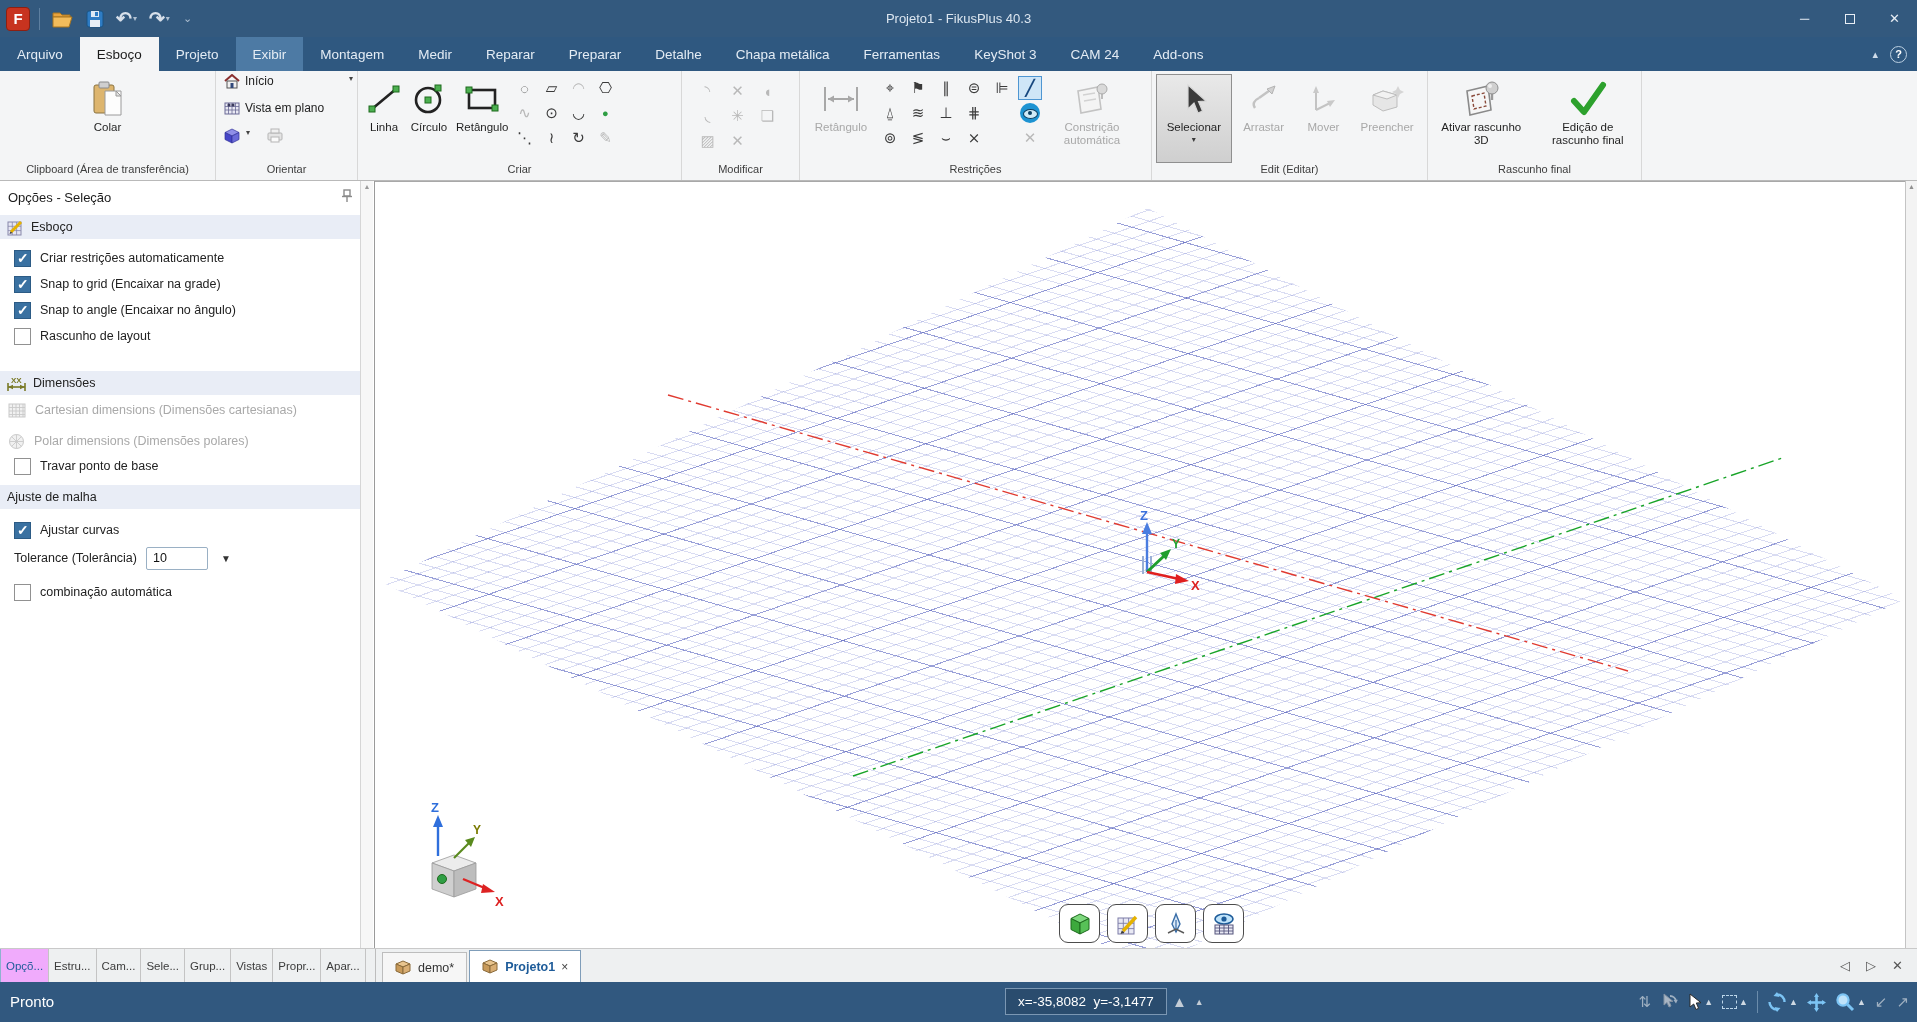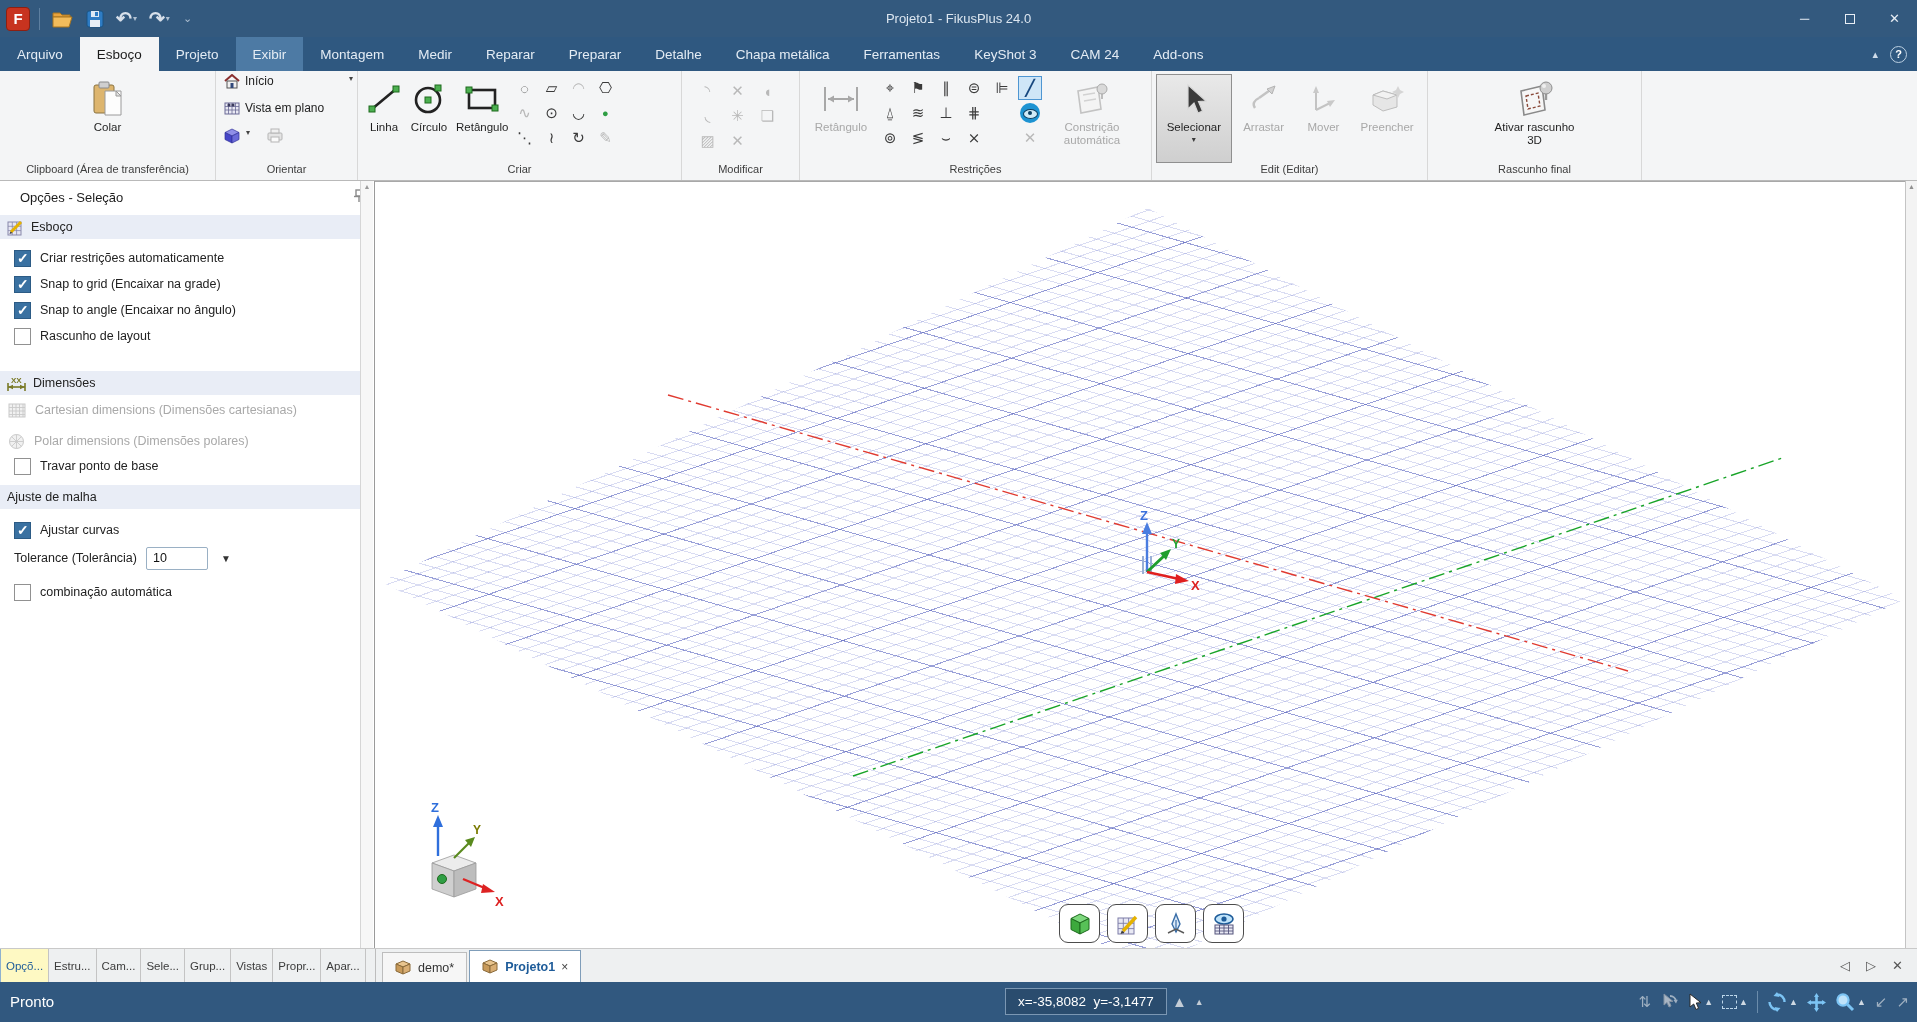--- a/index.html
+++ b/index.html
@@ -64,21 +64,21 @@
   .sicon.green { color:#2f9e44; font-size:11px; }
   .sicon.highlight { background:#cfe6f7; border:1px solid #4e96d2; color:#17477e; font-weight:bold; }
   .eye-btn { width:20px; height:20px; border-radius:50%; background:#1d93d2; position:relative; margin:2px; }
   .eye-btn::before { content:""; position:absolute; left:3px; top:6px; width:13px; height:8px; border:1.5px solid #0b3f63; border-radius:50%; background:#cfeaf7; }
   .eye-btn::after { content:""; position:absolute; left:8px; top:8px; width:4px; height:4px; background:#0b3f63; border-radius:50%; }
 
   
   .leftpanel { position:absolute; left:0; top:181px; width:375px; height:767px; background:#fff; border-right:1px solid #9a9a9a; }
   .lp-scroll { position:absolute; right:1px; top:0; bottom:0; width:13px; background:#f7f7f7; border-left:1px solid #d6d6d6; }
   .lp-scroll span { display:block; text-align:center; font-size:7px; color:#9a9a9a; padding:2px 0; }
-  .lp-header { position:absolute; left:12px; top:4px; width:360px; height:24px; display:flex; align-items:center; padding:0 8px; font-size:13px; color:#1c1c1c; }
+  .lp-header { position:absolute; left:0; top:4px; width:360px; height:24px; display:flex; align-items:center; padding:0 8px; font-size:13px; color:#1c1c1c; }
   .lp-pin { margin-left:auto; color:#8a8a8a; }
   .sectionbar { position:absolute; left:0; width:361px; height:24px; background:#e9edf6; display:flex; align-items:center; gap:7px; padding-left:7px; font-size:12.5px; color:#222; }
   .lp-row { position:absolute; left:14px; height:26px; display:flex; align-items:center; gap:9px; font-size:12.5px; color:#222; }
   .lp-row.disabled { color:#a9a9a9; left:8px; }
   .cb { width:17px; height:17px; border:1px solid #919191; background:#fff; position:relative; flex:none; }
   .cb.checked { background:#3a71a1; border-color:#2c5b85; }
   .cb.checked::after { content:"✓"; position:absolute; left:2px; top:-1px; color:#fff; font-size:14px; font-weight:bold; }
   .tol-input { width:62px; height:23px; border:1px solid #9ab0c4; border-radius:2px; font-size:12.5px; padding:0 6px; display:flex; align-items:center; background:#fff; color:#111; }
   .tol-dd { font-size:10px; color:#333; padding:0 4px; }
 
@@ -96,21 +96,21 @@
   .canvas-scrollbar { position:absolute; right:0; top:181px; width:12px; height:767px; background:#f3f3f3; border-left:1px solid #c4c4c4; }
   .canvas-scrollbar span { display:block; text-align:center; font-size:7px; color:#8f8f8f; padding:2px 0; }
 
   .viewbtns { position:absolute; left:684px; top:722px; display:flex; gap:7px; }
   .viewbtn { width:41px; height:39px; background:#fff; border:1.6px solid #4c4c4c; border-radius:9px; display:flex; align-items:center; justify-content:center; }
 
   
   .tabrow { position:absolute; left:0; top:948px; width:100%; height:34px; background:#eef0f1; border-top:1px solid #c9c9c9; display:flex; align-items:stretch; }
   .paneltabs { width:376px; display:flex; align-items:stretch; border-right:1px solid #bdbdbd; }
   .ptab { display:flex; align-items:center; padding:0 5px; font-size:11.5px; color:#3c3c3c; border-right:1px solid #c4c4c4; white-space:nowrap; }
-  .ptab.active { color:#1d5b99; background:#fef9c3; border-left:1px solid #8fb2cf; }
+  .ptab.active { color:#1d5b99; background:#f0abfc; border-left:1px solid #8fb2cf; }
   .doctabs { display:flex; align-items:stretch; padding-left:6px; gap:2px; }
   .dtab { display:flex; align-items:center; gap:6px; padding:0 12px; font-size:12.5px; color:#333; background:#f6f6f6; border:1px solid #bdbdbd; border-bottom:none; margin-top:3px; }
   .dtab.active { background:#fff; border-color:#7f9db9; color:#1d5b99; font-weight:bold; margin-top:1px; }
   .dtab .closex { color:#444; font-weight:normal; font-size:12px; }
   .tab-nav { margin-left:auto; display:flex; align-items:center; gap:16px; padding-right:14px; color:#555; font-size:13px; }
 
   
   .statusbar { position:absolute; left:0; top:982px; width:100%; height:40px; background:#31587f; color:#fff; }
   .sb-ready { position:absolute; left:10px; top:11px; font-size:15px; }
   .sb-coords { position:absolute; left:1005px; top:6px; height:27px; background:#2a4c6e; border:1px solid #7b97b3; display:flex; align-items:center; padding:0 12px; font-size:13.5px; white-space:pre; }
@@ -151,21 +151,21 @@
         <span class="mini-dd">▾</span>
       </div>
       <div class="qa-btn">
         <span class="glyph-undo">↷</span>
         <span class="mini-dd">▾</span>
       </div>
       <div class="qa-btn">
         <span class="mini-dd" style="font-size:11px">⌄</span>
       </div>
     </div>
-    <div class="title-center">Projeto1 - FikusPlus 24.0</div>
+    <div class="title-center">Projeto1 - FikusPlus 40.3</div>
     <div class="winbtns">
       <div class="winbtn">─</div>
       <div class="winbtn">
           <span class="maxbox"></span>
         </div>
       <div class="winbtn">✕</div>
     </div>
   </div>
 
   <div class="menubar">
@@ -439,20 +439,28 @@
             <svg width="42" height="40" viewBox="0 0 42 40">
                 <path d="M7 12 L28 7 L31 31 L10 36 Z" fill="#f6f6f6" stroke="#8a8a8a" stroke-width="1.6"></path>
                 <path d="M12 17 L24 14 L26 27 L14 30 Z" fill="none" stroke="#8a4a3a" stroke-width="1.4" stroke-dasharray="3 2"></path>
                 <line x1="32" y1="14" x2="32" y2="21" stroke="#9a9a9a" stroke-width="2.4"></line>
                 <circle cx="32" cy="9" r="6" fill="#cfcfcf" stroke="#8f8f8f"></circle>
                 <circle cx="30" cy="7" r="2" fill="#efefef"></circle>
               </svg>
           </span>
           <span class="blabel">Ativar rascunho 3D</span>
         </div>
+        <div class="bigbtn" style="width:100px">
+          <span class="bicon">
+            <svg width="40" height="36" viewBox="0 0 40 36">
+                <path d="M6 20 L16 31 L35 4" fill="none" stroke="#2da12d" stroke-width="6" stroke-linecap="round" stroke-linejoin="round"></path>
+              </svg>
+          </span>
+          <span class="blabel">Edição de rascunho final</span>
+        </div>
       </div>
       <div class="glabel">Rascunho final</div>
     </div>
 
     <div class="ribbon-fill"></div>
   </div>
 
   <div class="leftpanel">
     <div class="lp-header">
       <span>Opções - Seleção</span>

